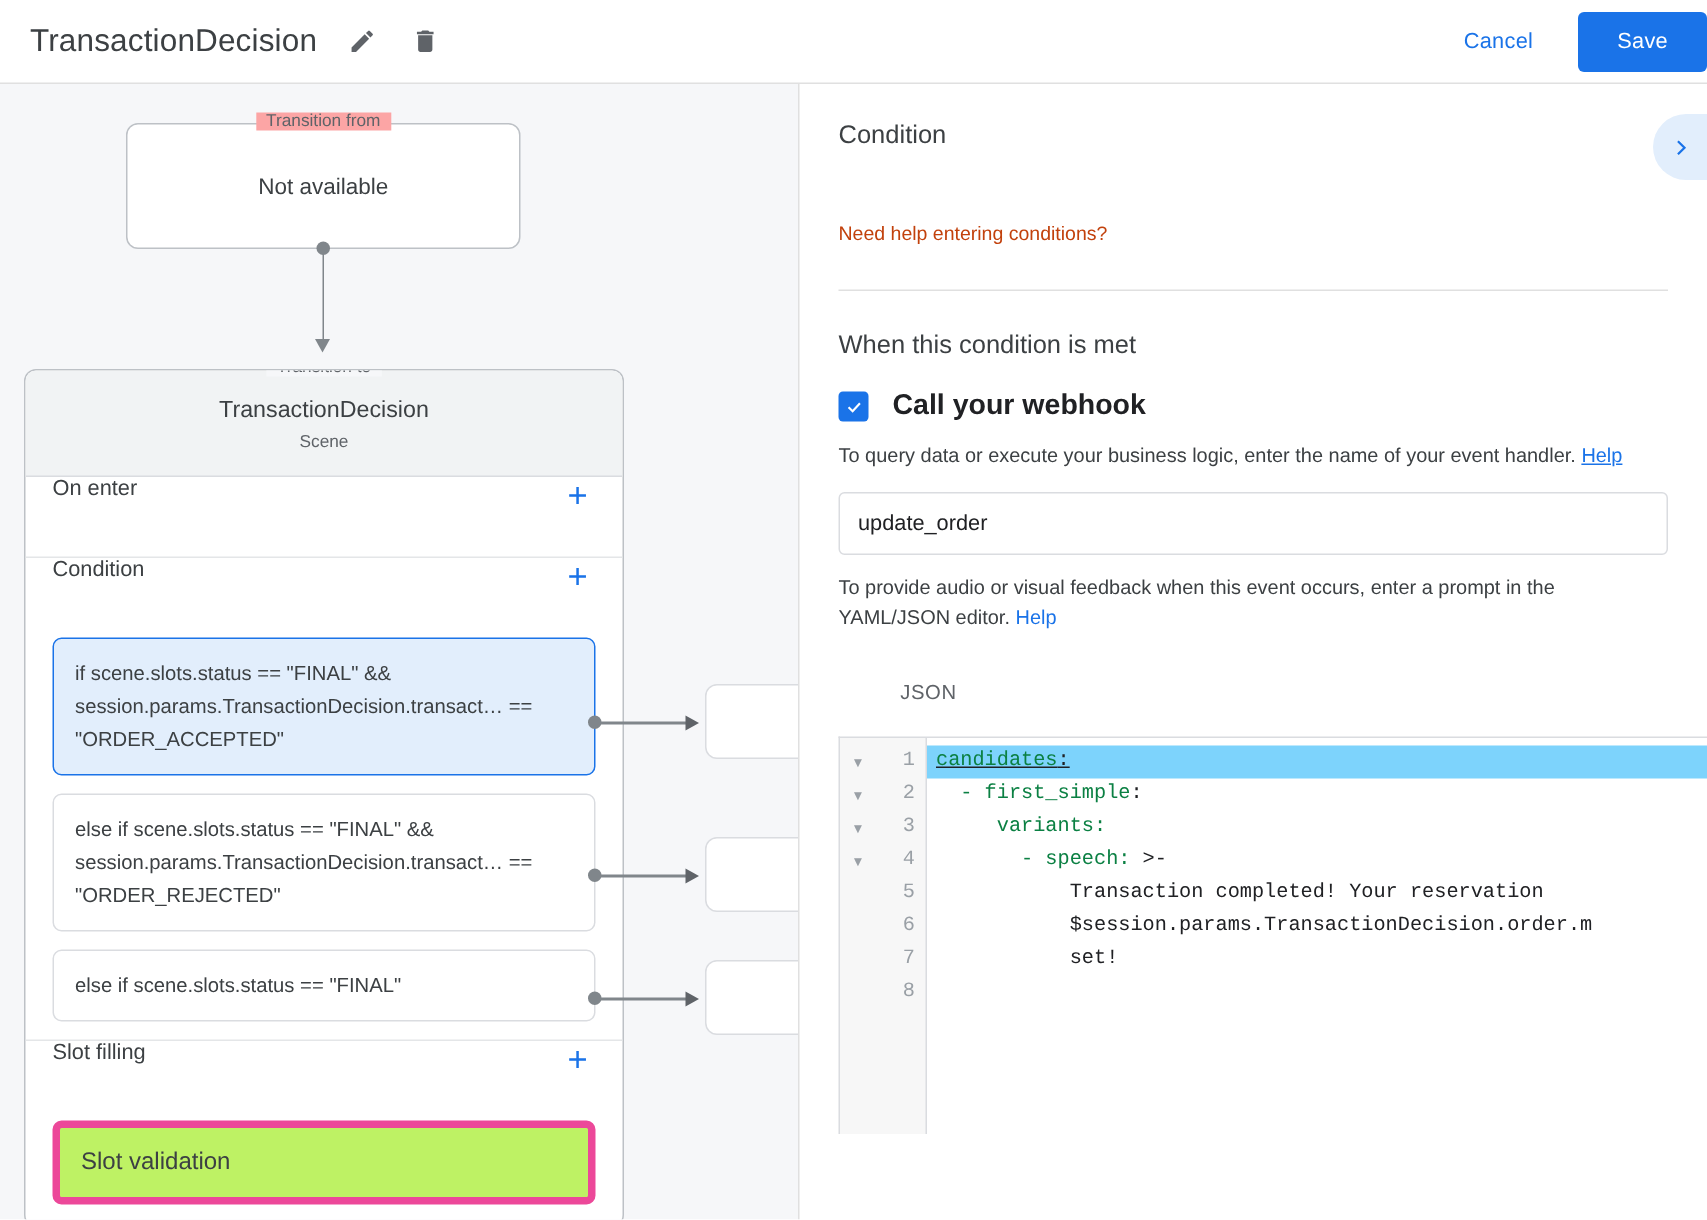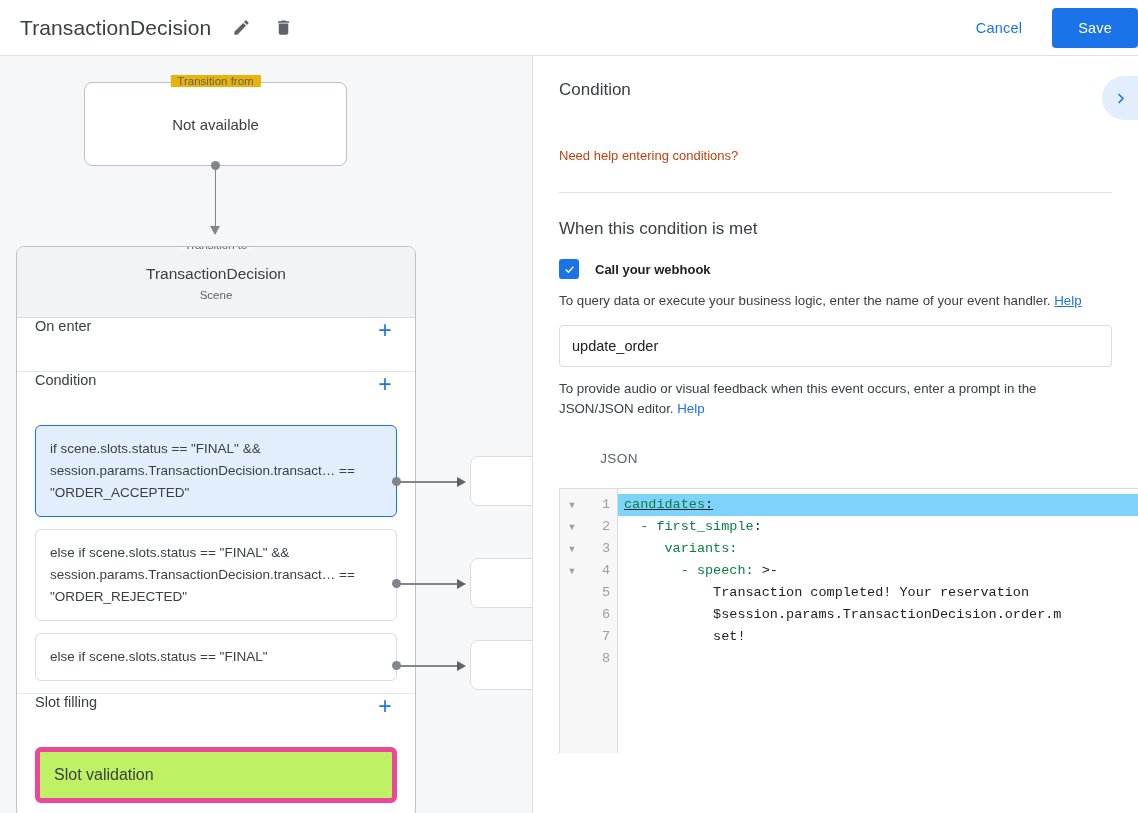--- a/index.html
+++ b/index.html
@@ -81,21 +81,21 @@
     left: 84px; top: 26px;
     width: 263px; height: 84px;
     border: 1px solid #bdc1c6;
     border-radius: 8px;
     background: #fff;
   }
   .fs-legend {
     position: absolute;
     top: -8px; left: 50%;
     transform: translateX(-50%);
-    background: #eab308;
+    background: #fca5a5;
     padding: 0 7px;
     font-size: 11.5px;
     color: #5f6368;
     white-space: nowrap;
   }
   .tfrom-label {
     position: absolute;
     top: 0; left: 0; right: 0; bottom: 0;
     display: flex; align-items: center; justify-content: center;
     font-size: 15px;
@@ -302,21 +302,21 @@
     width: 20px; height: 20px;
     border-radius: 3px;
     background: #1a73e8;
     display: flex; align-items: center; justify-content: center;
     cursor: pointer;
     flex: 0 0 20px;
   }
   .checkbox svg { stroke: #fff; fill: none; stroke-width: 2.6; }
   .cb-label {
     margin-left: 16px;
-    font-size: 13px;
+    font-size: 19px;
     font-weight: bold;
     color: #202124;
   }
   .lang-badge {
     margin-left: 16px;
     background: #f4e7fd;
     color: #7627bb;
     font-size: 10.5px;
     font-weight: bold;
     letter-spacing: .6px;
@@ -532,21 +532,21 @@
         <span class="cb-label">Call your webhook</span>
       </div>
       <div class="desc">
         <span>To query data or execute your business logic, enter the name of your event handler.</span>
         <a>Help</a>
       </div>
       <input class="text-input" type="text" value="update_order" style="">
 
       
       <div class="desc" style="max-width:556px;">
-        <span>To provide audio or visual feedback when this event occurs, enter a prompt in the JSON/JSON editor.</span>
+        <span>To provide audio or visual feedback when this event occurs, enter a prompt in the YAML/JSON editor.</span>
         <a class="plain">Help</a>
       </div>
 
       <div class="tabs">
         <div class="tab">JSON</div>
       </div>
     </div>
 
     <div class="editor" style="margin-left:26px;">
       <div class="fold-col">

